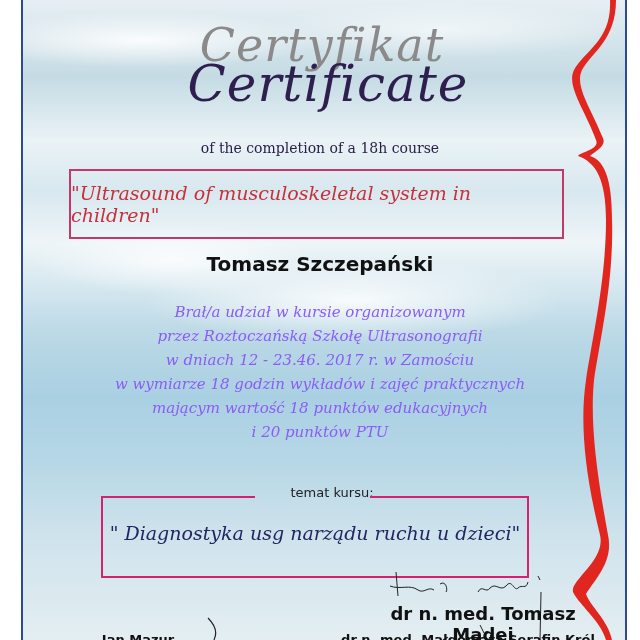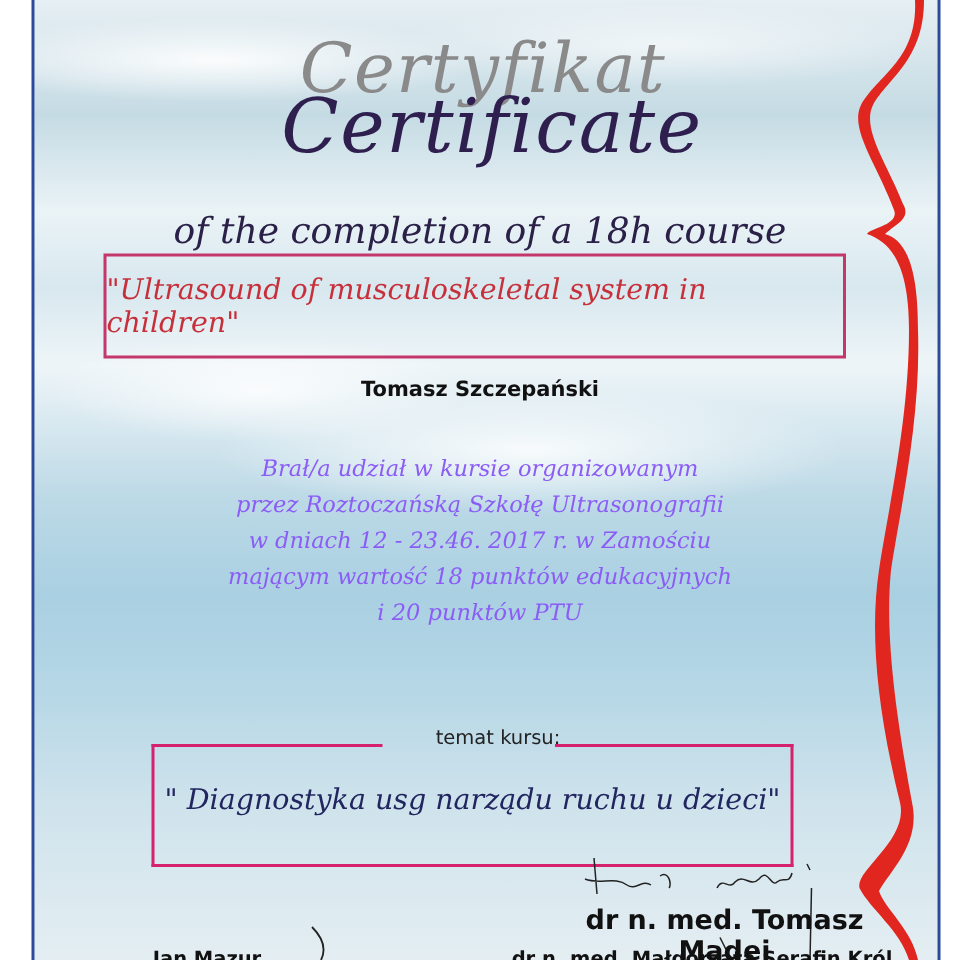--- a/index.html
+++ b/index.html
@@ -20,31 +20,31 @@
       font-family:"DejaVu Serif", serif; font-style:italic; font-size:46px; color:#8a8a8a; letter-spacing:1px;
       transform:translateX(2px);
     }
     .title-en {
       position:absolute; top:55px; left:0; width:640px; text-align:center;
       font-family:"DejaVu Serif", serif; font-style:italic; font-size:50px; color:#2e1f4f; letter-spacing:1px;
       transform:translateX(8px);
     }
     .subtitle {
       position:absolute; top:140px; left:0; width:640px; text-align:center;
-      font-family:"DejaVu Serif", serif; font-style:italic; font-size:24px; color:#2a2048;
+      font-family:"DejaVu Serif", serif; font-size:14px; color:#2a2048;
     }
     .box1 {
       position:absolute; left:69px; top:169px; width:495px; height:70px;
       border:2px solid #c4376a; box-sizing:border-box;
       display:flex; align-items:center; justify-content:center;
     }
     .box1 span { font-family:"DejaVu Serif", serif; font-style:italic; font-size:19px; color:#c7303a; }
     .name {
       position:absolute; top:252px; left:0; width:640px; text-align:center;
-      font-family:"DejaVu Sans", sans-serif; font-weight:bold; font-size:14px; color:#111;
+      font-family:"DejaVu Sans", sans-serif; font-weight:bold; font-size:20px; color:#111;
     }
     .body-text {
       position:absolute; top:300px; left:0; width:640px; text-align:center;
       font-family:"DejaVu Serif", serif; font-style:italic; font-size:15px; line-height:24px; color:#8b5cf6;
     }
     .body-text div { white-space:nowrap; }
     .topic-label {
       position:absolute; top:485px; left:0; width:640px; text-align:center;
       font-family:"DejaVu Sans", sans-serif; font-size:13px; color:#222;padding-left:12px;
     }
@@ -86,20 +86,21 @@
 <div class="box1">
   <span>"Ultrasound of musculoskeletal system in children"</span>
 </div>
 
 <div class="name">Tomasz Szczepański</div>
 
 <div class="body-text">
   <div>Brał/a udział w kursie organizowanym</div>
   <div>przez Roztoczańską Szkołę Ultrasonografii</div>
   <div>w dniach 12 - 23.46. 2017 r. w Zamościu</div>
+  <div>w wymiarze 18 godzin wykładów i zajęć praktycznych</div>
   <div>mającym wartość 18 punktów edukacyjnych</div>
   <div>i 20 punktów PTU</div>
 </div>
 
 <div class="topic-label">temat kursu:</div>
 <div class="box2-top-left"></div>
 <div class="box2-top-right"></div>
 <div class="box2">
   <span>" Diagnostyka usg narządu ruchu u dzieci"</span>
 </div>

